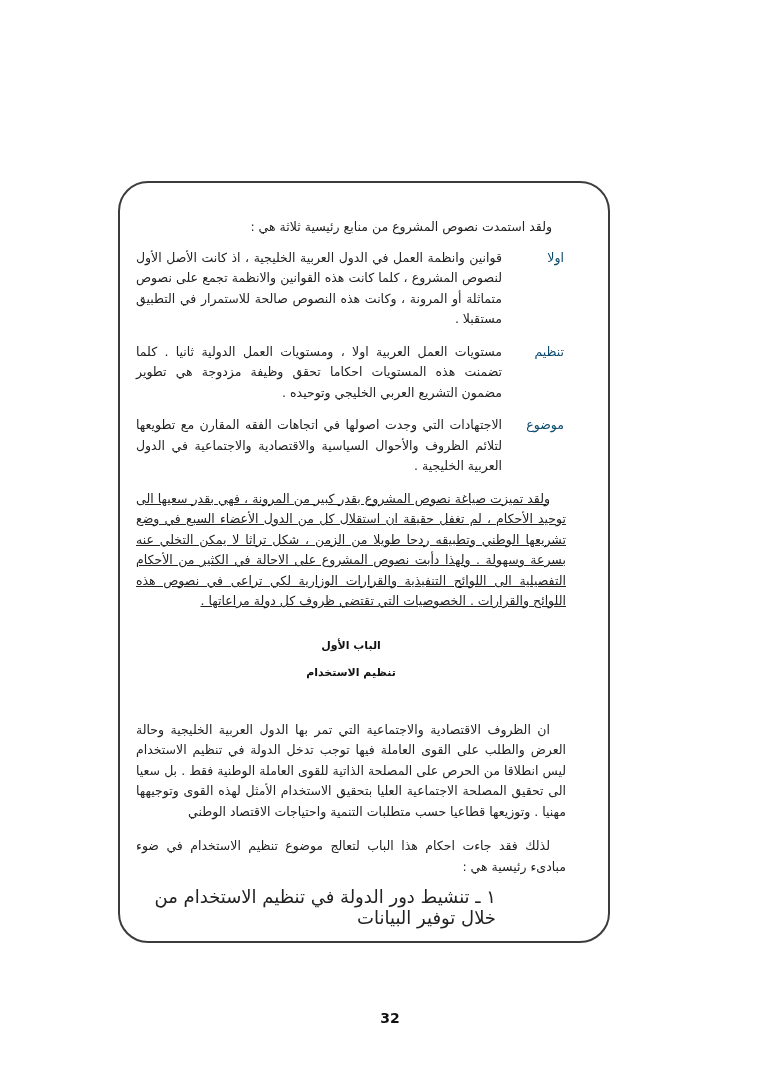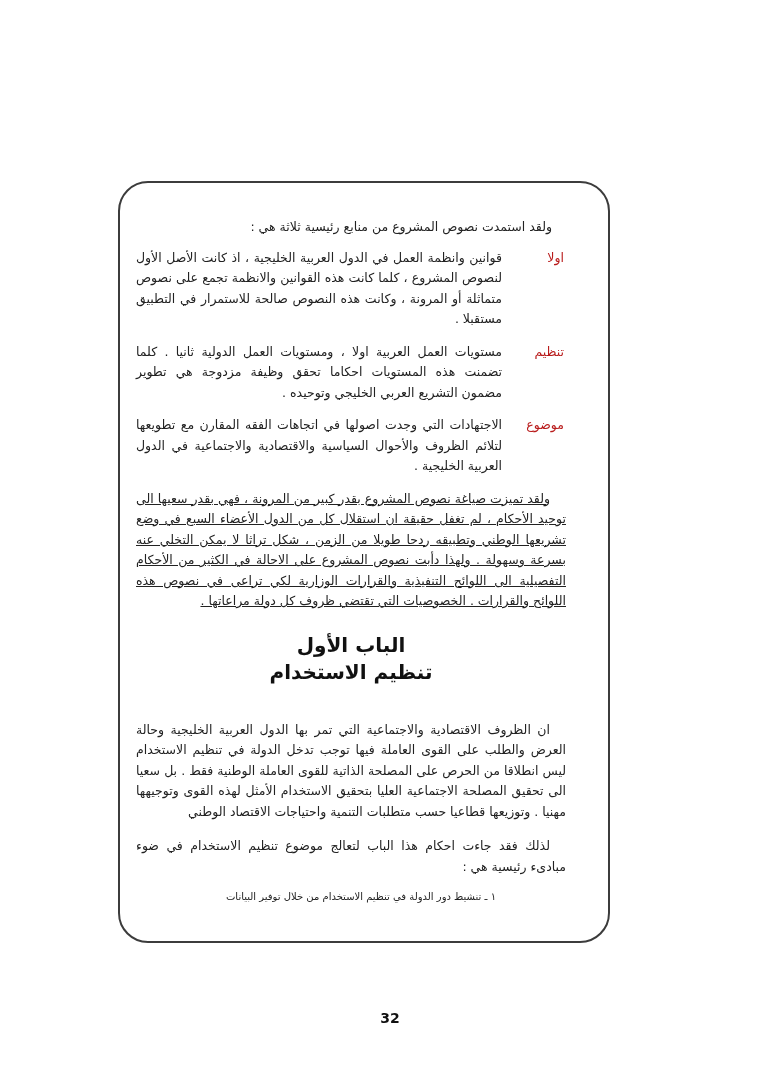--- a/index.html
+++ b/index.html
@@ -36,42 +36,42 @@
   .intro { margin-bottom: 10px; text-indent: 14px; }
   .list-item {
     display: grid;
     grid-template-columns: 56px 1fr;
     column-gap: 8px;
     margin-bottom: 12px;
   }
   .list-label {
     font-size: 12.5px;
     line-height: 20.5px;
-    color: #b91c1c;
+    color: #0c4a6e;
     text-align: right;
     padding-right: 2px;
   }
   .para { margin-bottom: 14px; text-indent: 16px; }
   .para-flex { margin-bottom: 18px; text-decoration: underline; }
   .heading-block {
     text-align: center;
     margin: 20px 0 34px 0;
     direction: rtl;
   }
   .chapter-title, .chapter-subtitle {
     font-weight: 700;
-    font-size: 20px;
+    font-size: 11px;
     line-height: 27px;
     color: #111;
     text-align: center;
     text-align-last: center;
   }
   .para-principles { margin-bottom: 10px; }
   .principle-item {
-    font-size: 10px;
+    font-size: 18px;
     line-height: 20.5px;
     color: #222;
     margin-right: 70px;
     text-align: right;
   }
   .page-number {
     position: absolute;
     left: 340px; top: 1010px;
     width: 100px;
     text-align: center;

